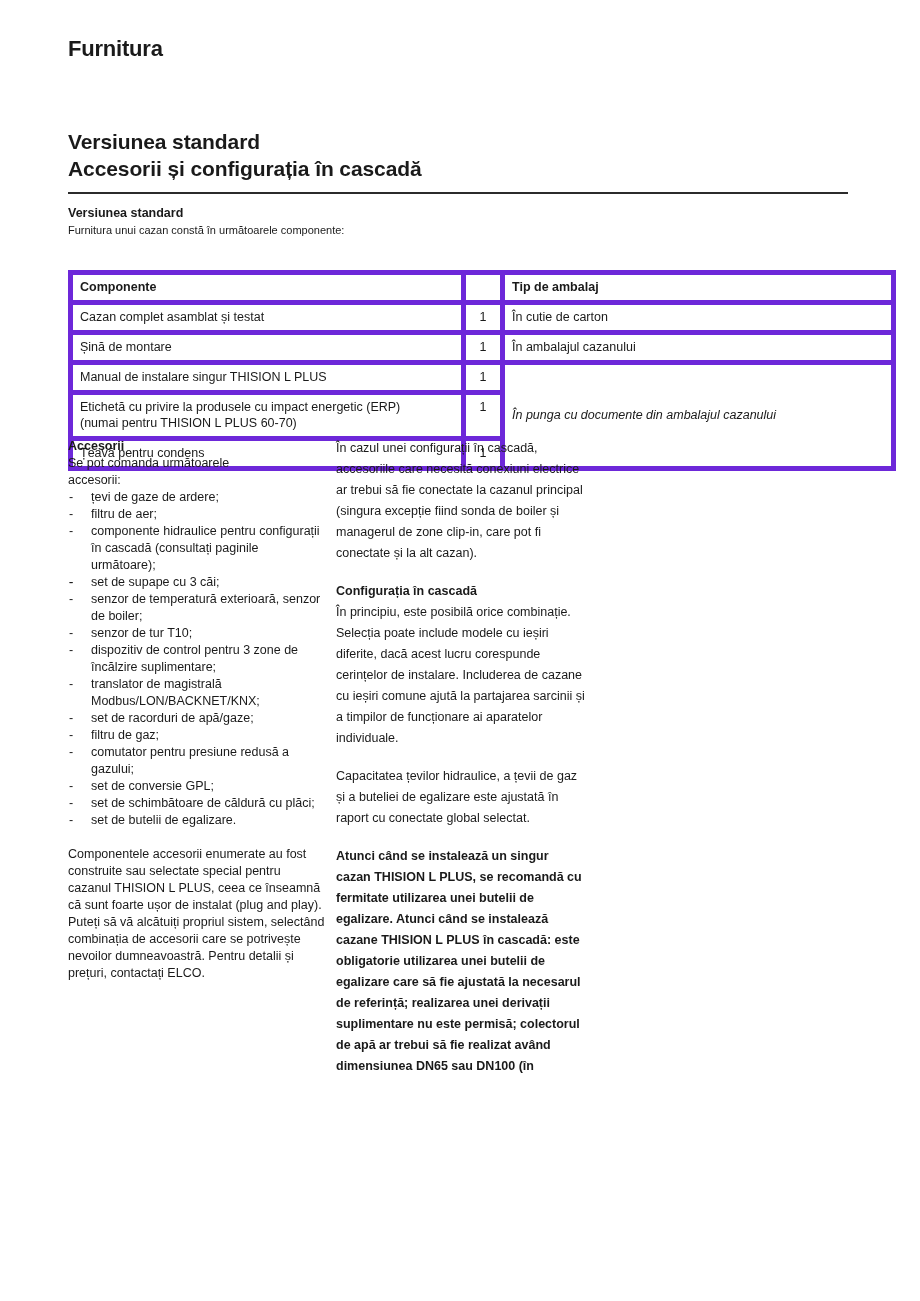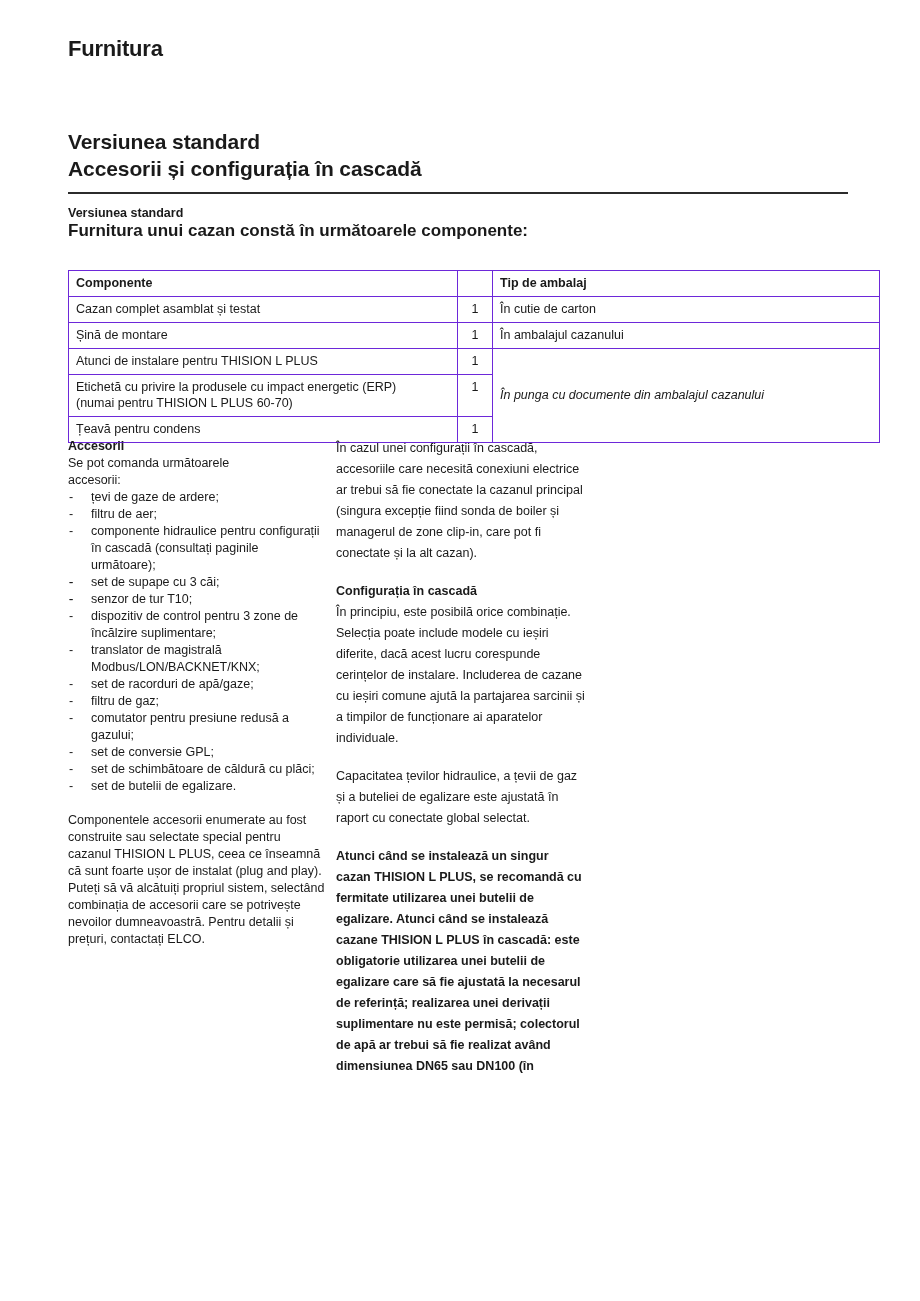--- a/index.html
+++ b/index.html
@@ -64,37 +64,36 @@
     left: 68px;
     top: 205px;
     font-size: 12.5px;
     font-weight: bold;
     line-height: 17px;
   }
   .intro-text {
     position: absolute;
     left: 68px;
     top: 222px;
-    font-size: 17px;
+    font-size: 11px;
     line-height: 17px;
-    font-weight: bold;
   }
 
   
   .pack-table {
     position: absolute;
     left: 68px;
     top: 270px;
     width: 780px;
     border-collapse: collapse;
     font-size: 12.5px;
     table-layout: fixed;
   }
   .pack-table td, .pack-table th {
-    border: 1px solid #6d28d9;
+    border: 5px solid #6d28d9;
     padding: 4px 7px 5px 7px;
     vertical-align: top;
     text-align: left;
     font-weight: normal;
     line-height: 16px;
   }
   .pack-table th {
     font-weight: bold;
     height: 15px;
   }
@@ -186,21 +185,21 @@
         <td class="col-pack">În cutie de carton</td>
       </tr>
 
       <tr>
         <td class="col-comp">Șină de montare</td>
         <td class="col-qty">1</td>
         <td class="col-pack">În ambalajul cazanului</td>
       </tr>
 
       <tr>
-        <td class="col-comp">Atunci de instalare pentru THISION L PLUS</td>
+        <td class="col-comp">Manual de instalare singur THISION L PLUS</td>
         <td class="col-qty">1</td>
         <td class="col-pack pack-merged" rowspan="3">În punga cu documente din ambalajul cazanului</td>
       </tr>
 
       <tr>
         <td class="col-comp cell-2line">
           <span>Etichetă cu privire la produsele cu impact energetic (ERP)</span><br>
           <span>(numai pentru THISION L PLUS 60-70)</span>
         </td>
         <td class="col-qty">1</td>
@@ -217,21 +216,21 @@
     <div class="blk-head">Accesorii</div>
     <div class="blk-para">Se pot comanda următoarele</div>
     <div class="blk-para">accesorii:</div>
 
     <ul class="dash-list">
       <li><span class="dash">-</span><span>țevi de gaze de ardere;</span></li>
       <li><span class="dash">-</span><span>filtru de aer;</span></li>
       <li><span class="dash">-</span><span>componente hidraulice pentru configurații în cascadă (consultați paginile următoare);</span></li>
       <li><span class="dash">-</span></li>
       <li><span class="dash">-</span><span>set de supape cu 3 căi;</span></li>
-      <li><span class="dash">-</span></li>
+      <li><span class="dash">-</span><span>senzor de temperatură exterioară, senzor de boiler;</span></li>
       <li><span class="dash">-</span><span>senzor de tur T10;</span></li>
       <li><span class="dash">-</span><span>dispozitiv de control pentru 3 zone de încălzire suplimentare;</span></li>
       <li><span class="dash">-</span><span> translator de magistrală Modbus/LON/BACKNET/KNX;</span></li>
       <li><span class="dash">-</span><span>set de racorduri de apă/gaze;</span></li>
       <li><span class="dash">-</span><span>filtru de gaz;</span></li>
       <li><span class="dash">-</span><span>comutator pentru presiune redusă a gazului;</span></li>
       <li><span class="dash">-</span><span>set de conversie GPL;</span></li>
       <li><span class="dash">-</span><span>set de schimbătoare de căldură cu plăci;</span></li>
       <li><span class="dash">-</span><span>set de butelii de egalizare.</span></li>
     </ul>

